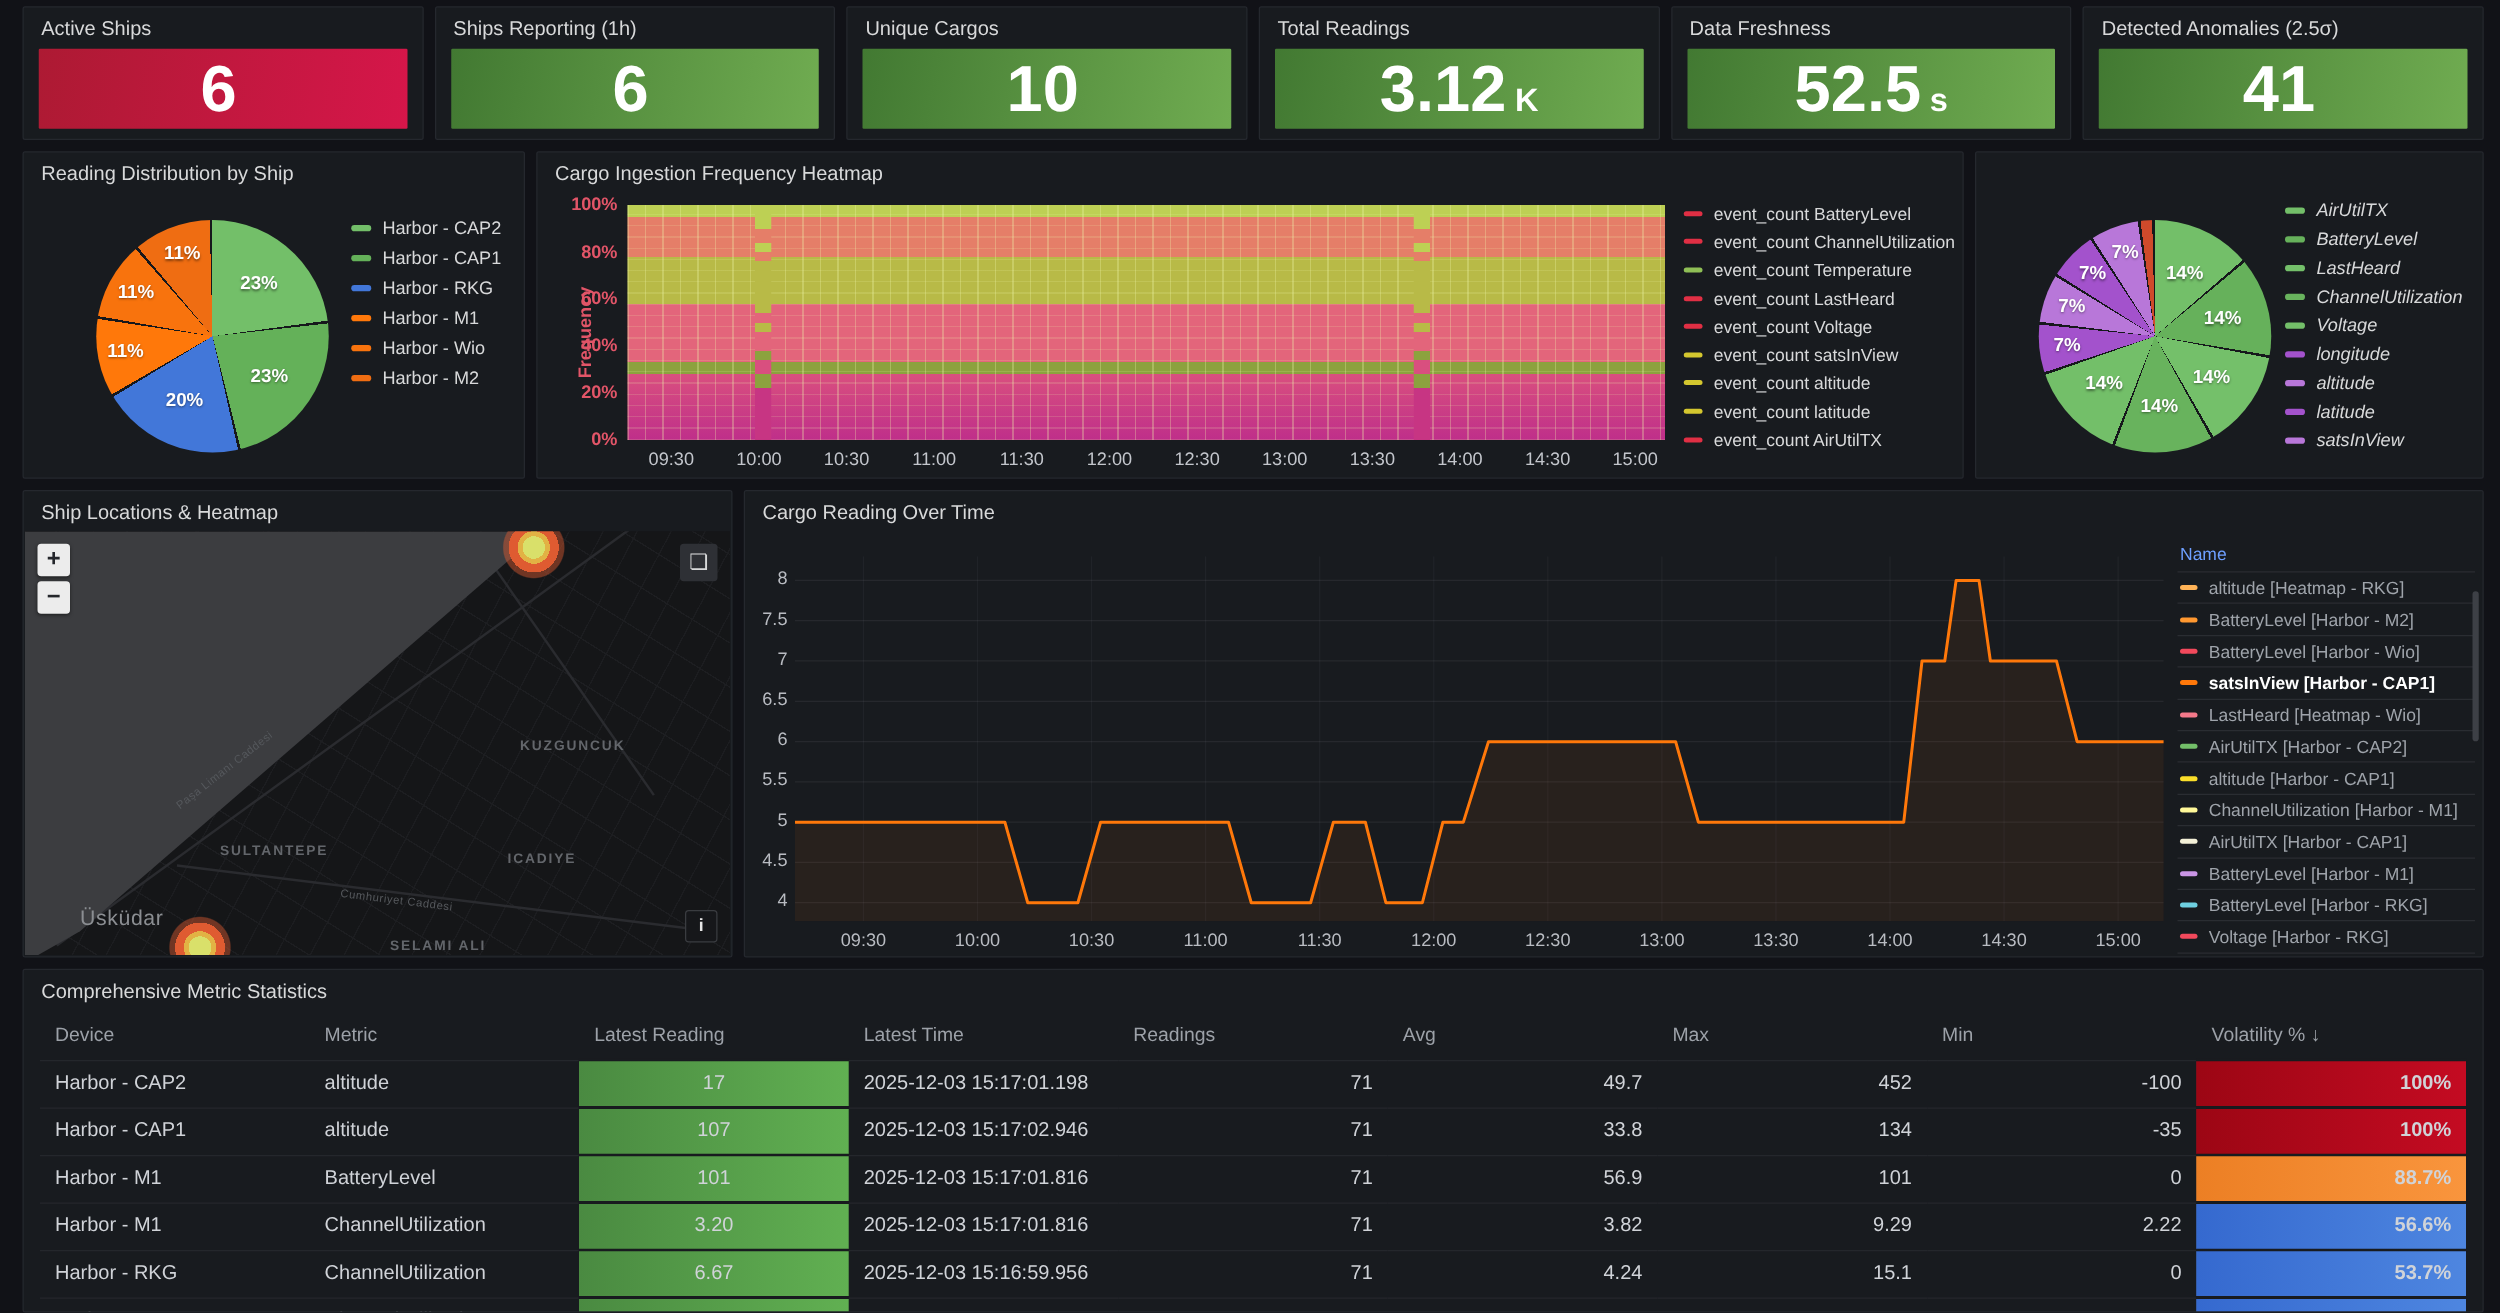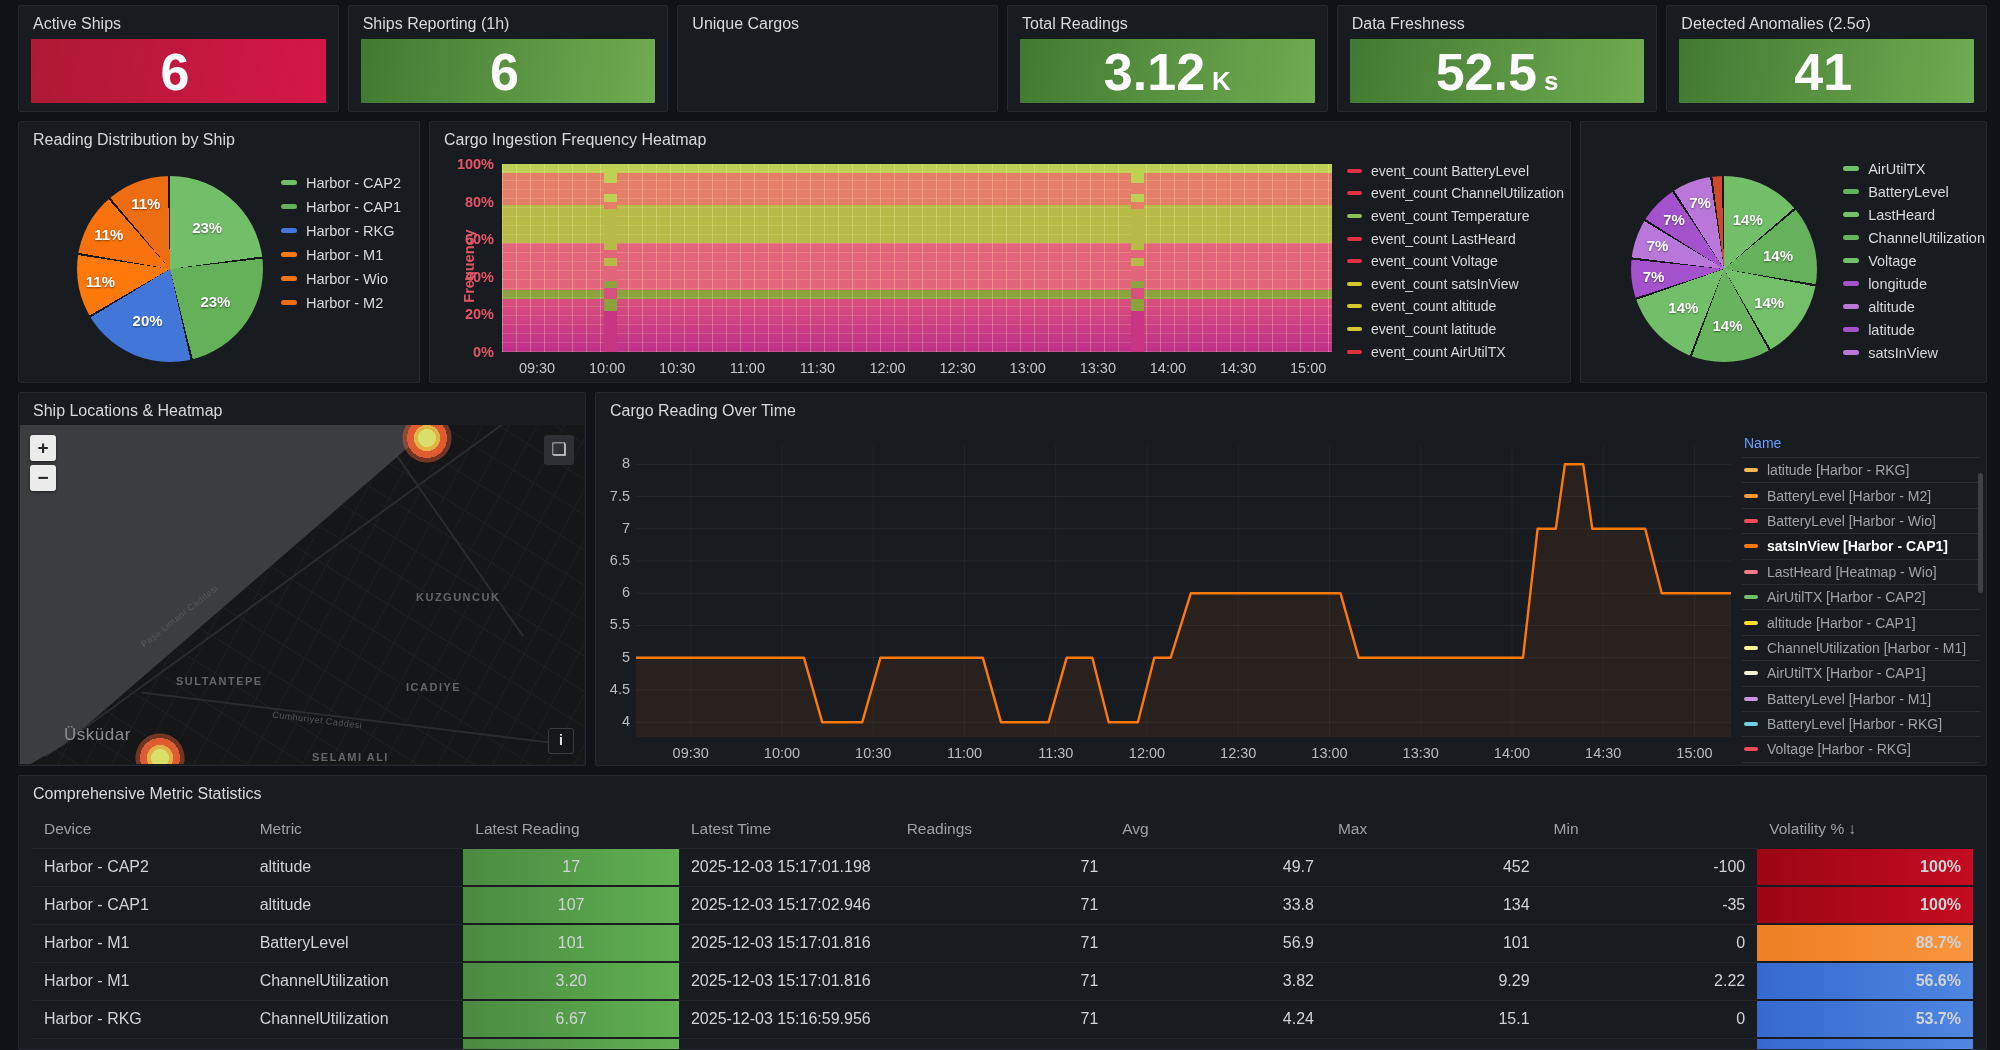--- a/index.html
+++ b/index.html
@@ -18,21 +18,21 @@
   
   .row-mid{display:flex;gap:9px;height:262px;flex:0 0 auto;}
   .pie-panel-l{width:400px;flex:0 0 auto;}
   .pie-panel-r{width:405px;flex:0 0 auto;}
   .hm-panel{flex:1;}
   .pie-box{position:absolute;left:58px;top:54px;width:186px;height:186px;}
   .pie-panel-r .pie-box{left:50px;}
   .pie{width:186px;height:186px;border-radius:50%;}
   .pie-label{position:absolute;transform:translate(-50%,-50%);color:#fff;font-size:15px;font-weight:700;text-shadow:0 1px 2px rgba(0,0,0,.45);pointer-events:none;}
   .pie-legend{position:absolute;top:50px;right:18px;display:flex;flex-direction:column;gap:3px;}
-  .pie-panel-r .pie-legend{top:36px;right:1px;gap:2px;}
+  .pie-panel-r .pie-legend{top:36px;right:16px;gap:2px;font-style:italic;}
   .legend-item{display:flex;align-items:center;gap:9px;height:21px;font-size:14.5px;color:#d8d9da;cursor:pointer;}
   .chip{width:16px;height:5px;border-radius:3px;flex:0 0 auto;}
   
   .hm-ylab{position:absolute;left:2px;top:136px;transform:rotate(-90deg);transform-origin:center;font-size:14.5px;font-weight:700;color:#e25568;}
   .hm-ytick{position:absolute;width:46px;text-align:right;font-size:14.5px;font-weight:700;color:#e25568;}
   .hm-plot{position:absolute;left:72px;top:42px;width:830px;height:188px;}
   .hm-grid{position:absolute;inset:0;background:
      repeating-linear-gradient(90deg,rgba(238,246,170,.30) 0 1px,transparent 1px 14px),
      repeating-linear-gradient(0deg,rgba(238,246,170,.16) 0 1px,transparent 1px 9px);}
   .hm-break{position:absolute;top:0;bottom:0;width:13px;}
@@ -99,20 +99,24 @@
     </div>
     <div class="panel stat-panel">
       <div class="panel-title">Ships Reporting (1h)</div>
       <div class="stat-fill v-green">
         <span class="stat-num">6</span>
         <span class="stat-unit"></span>
       </div>
     </div>
     <div class="panel stat-panel">
       <div class="panel-title">Unique Cargos</div>
+      <div class="stat-fill v-green">
+        <span class="stat-num">10</span>
+        <span class="stat-unit"></span>
+      </div>
     </div>
     <div class="panel stat-panel">
       <div class="panel-title">Total Readings</div>
       <div class="stat-fill v-green">
         <span class="stat-num">3.12</span>
         <span class="stat-unit">K</span>
       </div>
     </div>
     <div class="panel stat-panel">
       <div class="panel-title">Data Freshness</div>
@@ -368,21 +372,21 @@
           <div class="ts-xtick" style="left: 799.75px;">13:30</div>
           <div class="ts-xtick" style="left: 891px;">14:00</div>
           <div class="ts-xtick" style="left: 982.25px;">14:30</div>
           <div class="ts-xtick" style="left: 1073.5px;">15:00</div>
         </div>
       <div class="ts-legend" id="ts-legend">
         <div class="ts-legend-header">Name</div>
         <div id="ts-legend-rows">
             <div class="ts-row">
               <span class="chip" style="background: rgb(255, 179, 87);"></span>
-              <span>latitude [Harbor - RKG]</span>
+              <span>altitude [Heatmap - RKG]</span>
             </div>
             <div class="ts-row">
               <span class="chip" style="background: rgb(255, 152, 48);"></span>
               <span>BatteryLevel [Harbor - M2]</span>
             </div>
             <div class="ts-row">
               <span class="chip" style="background: rgb(242, 73, 92);"></span>
               <span>BatteryLevel [Harbor - Wio]</span>
             </div>
             <div class="ts-row sel">

